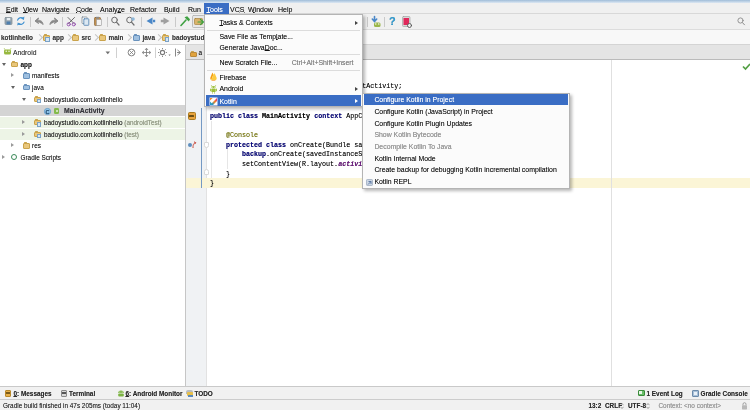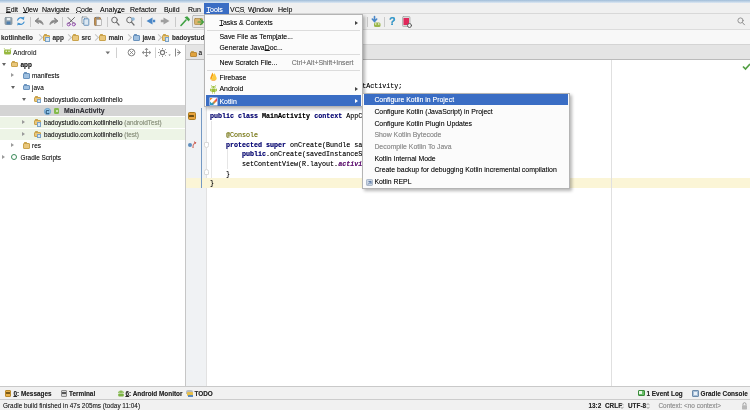--- a/index.html
+++ b/index.html
@@ -201,22 +201,22 @@
 <div class="ab" style="left:610.5px;top:60px;width:1px;height:326px;background:#e0e0e0"></div>
 
 <pre id="code" class="ab" style="left:210px;top:63px;font-family:'Liberation Mono',monospace;font-size:6.68px;line-height:9.7px;color:#000"><span class="k">package</span> badoystudio.com.kotlinhello;
 
 <span class="k">import</span> android.support.v7.app.AppCompatActivity;
 <span class="k">import</span> android.os.Bundle;
 
 <span class="k">public class </span><b>MainActivity </b><span class="k">context</span> AppCompatActivity {
 
     <span class="a">@Console</span>
-    <span class="k">protected super</span> onCreate(Bundle savedInstanceState) {
-        <span class="k">public</span>.onCreate(savedInstanceState);
+    <span class="k">protected class</span> onCreate(Bundle savedInstanceState) {
+        <span class="k">backup</span>.onCreate(savedInstanceState);
         setContentView(R.layout.<span class="f">activity_main</span>);
     }
 }</pre>
 <span class="ab" style="left:210.7px;top:121px;width:1px;height:57px;background:#e6e6e6"></span>
 <span class="ab" style="left:226.7px;top:149px;width:1px;height:20px;background:#e6e6e6"></span>
 
 <span class="ab" style="left:187.5px;top:112px;width:8.5px;height:8px;background:#e8a33d;border:0.8px solid #a87a20;border-radius:1.5px;z-index:1"></span>
 <span class="ab" style="left:189.3px;top:114.8px;width:5px;height:2.6px;background:#6b4e14;border-radius:0.5px;z-index:1"></span>
 <span class="ab" style="left:188px;top:142.8px;width:4px;height:4px;border-radius:50%;background:#5f8fbf;z-index:1"></span>
 <svg class="ab" style="left:191.5px;top:140.5px;z-index:1" width="5" height="8" viewBox="0 0 5 8">

